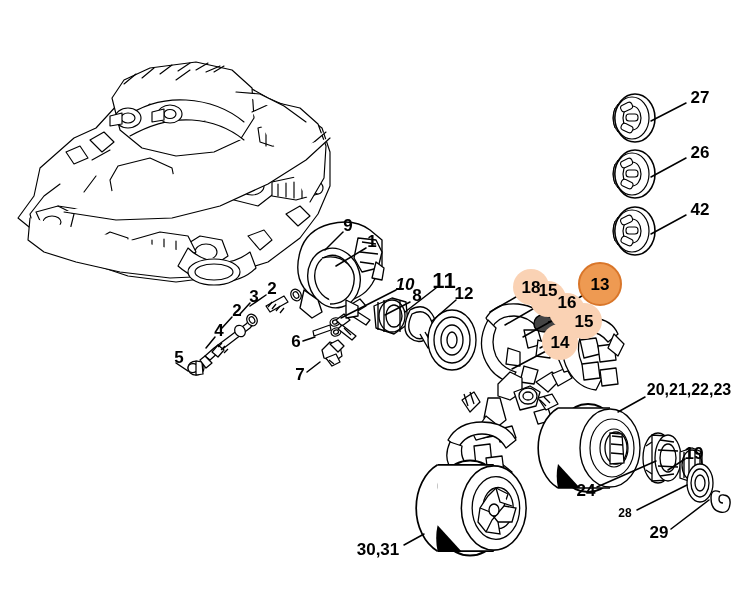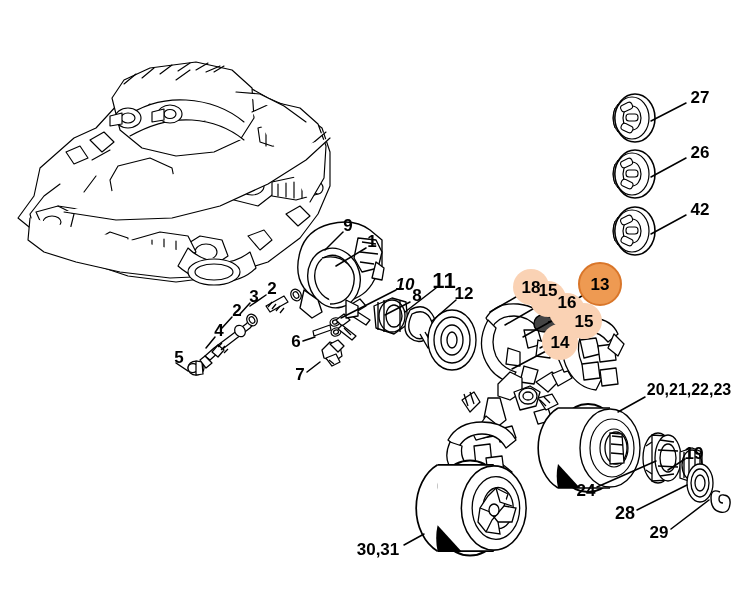--- a/index.html
+++ b/index.html
@@ -345,18 +345,18 @@
       <div class="lbl" style="left: 300px; top: 374px; font-size: 17px; z-index: 10;">7</div>
       <div class="lbl" style="left: 600px; top: 284px; font-size: 17px; z-index: 10;">13</div>
       <div class="lbl" style="left: 531px; top: 287px; font-size: 17px; z-index: 10;">18</div>
       <div class="lbl" style="left: 548px; top: 290px; font-size: 17px; z-index: 10;">15</div>
       <div class="lbl" style="left: 567px; top: 302px; font-size: 17px; z-index: 10;">16</div>
       <div class="lbl" style="left: 584px; top: 321px; font-size: 17px; z-index: 10;">15</div>
       <div class="lbl" style="left: 560px; top: 342px; font-size: 17px; z-index: 10;">14</div>
       <div class="lbl" style="left: 689px; top: 390px; font-size: 16px; z-index: 10;">20,21,22,23</div>
       <div class="lbl" style="left: 586px; top: 490px; font-size: 17px; z-index: 10;">24</div>
       <div class="lbl" style="left: 694px; top: 453px; font-size: 17px; z-index: 10;">19</div>
-      <div class="lbl" style="left: 625px; top: 513px; font-size: 18px; z-index: 10;">28</div>
+      <div class="lbl" style="left: 625px; top: 513px; font-size: 12px; z-index: 10;">28</div>
       <div class="lbl" style="left: 659px; top: 532px; font-size: 17px; z-index: 10;">29</div>
       <div class="lbl" style="left: 378px; top: 549px; font-size: 17px; z-index: 10;">30,31</div>
     </div>
 
 </div>
 
 </body></html>

